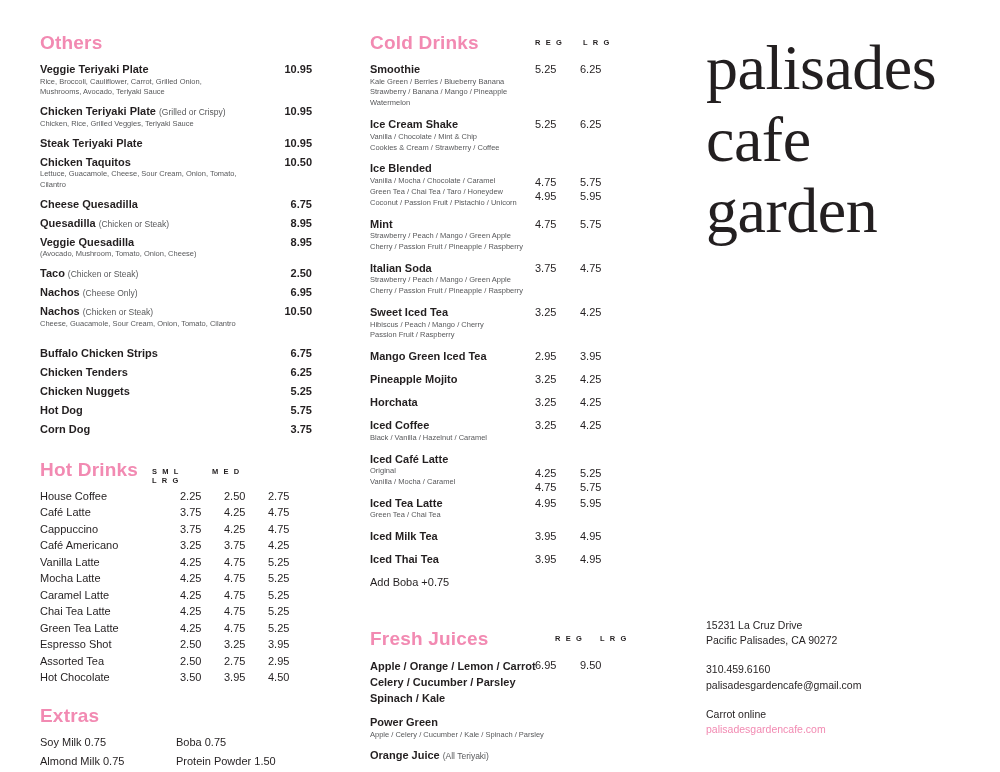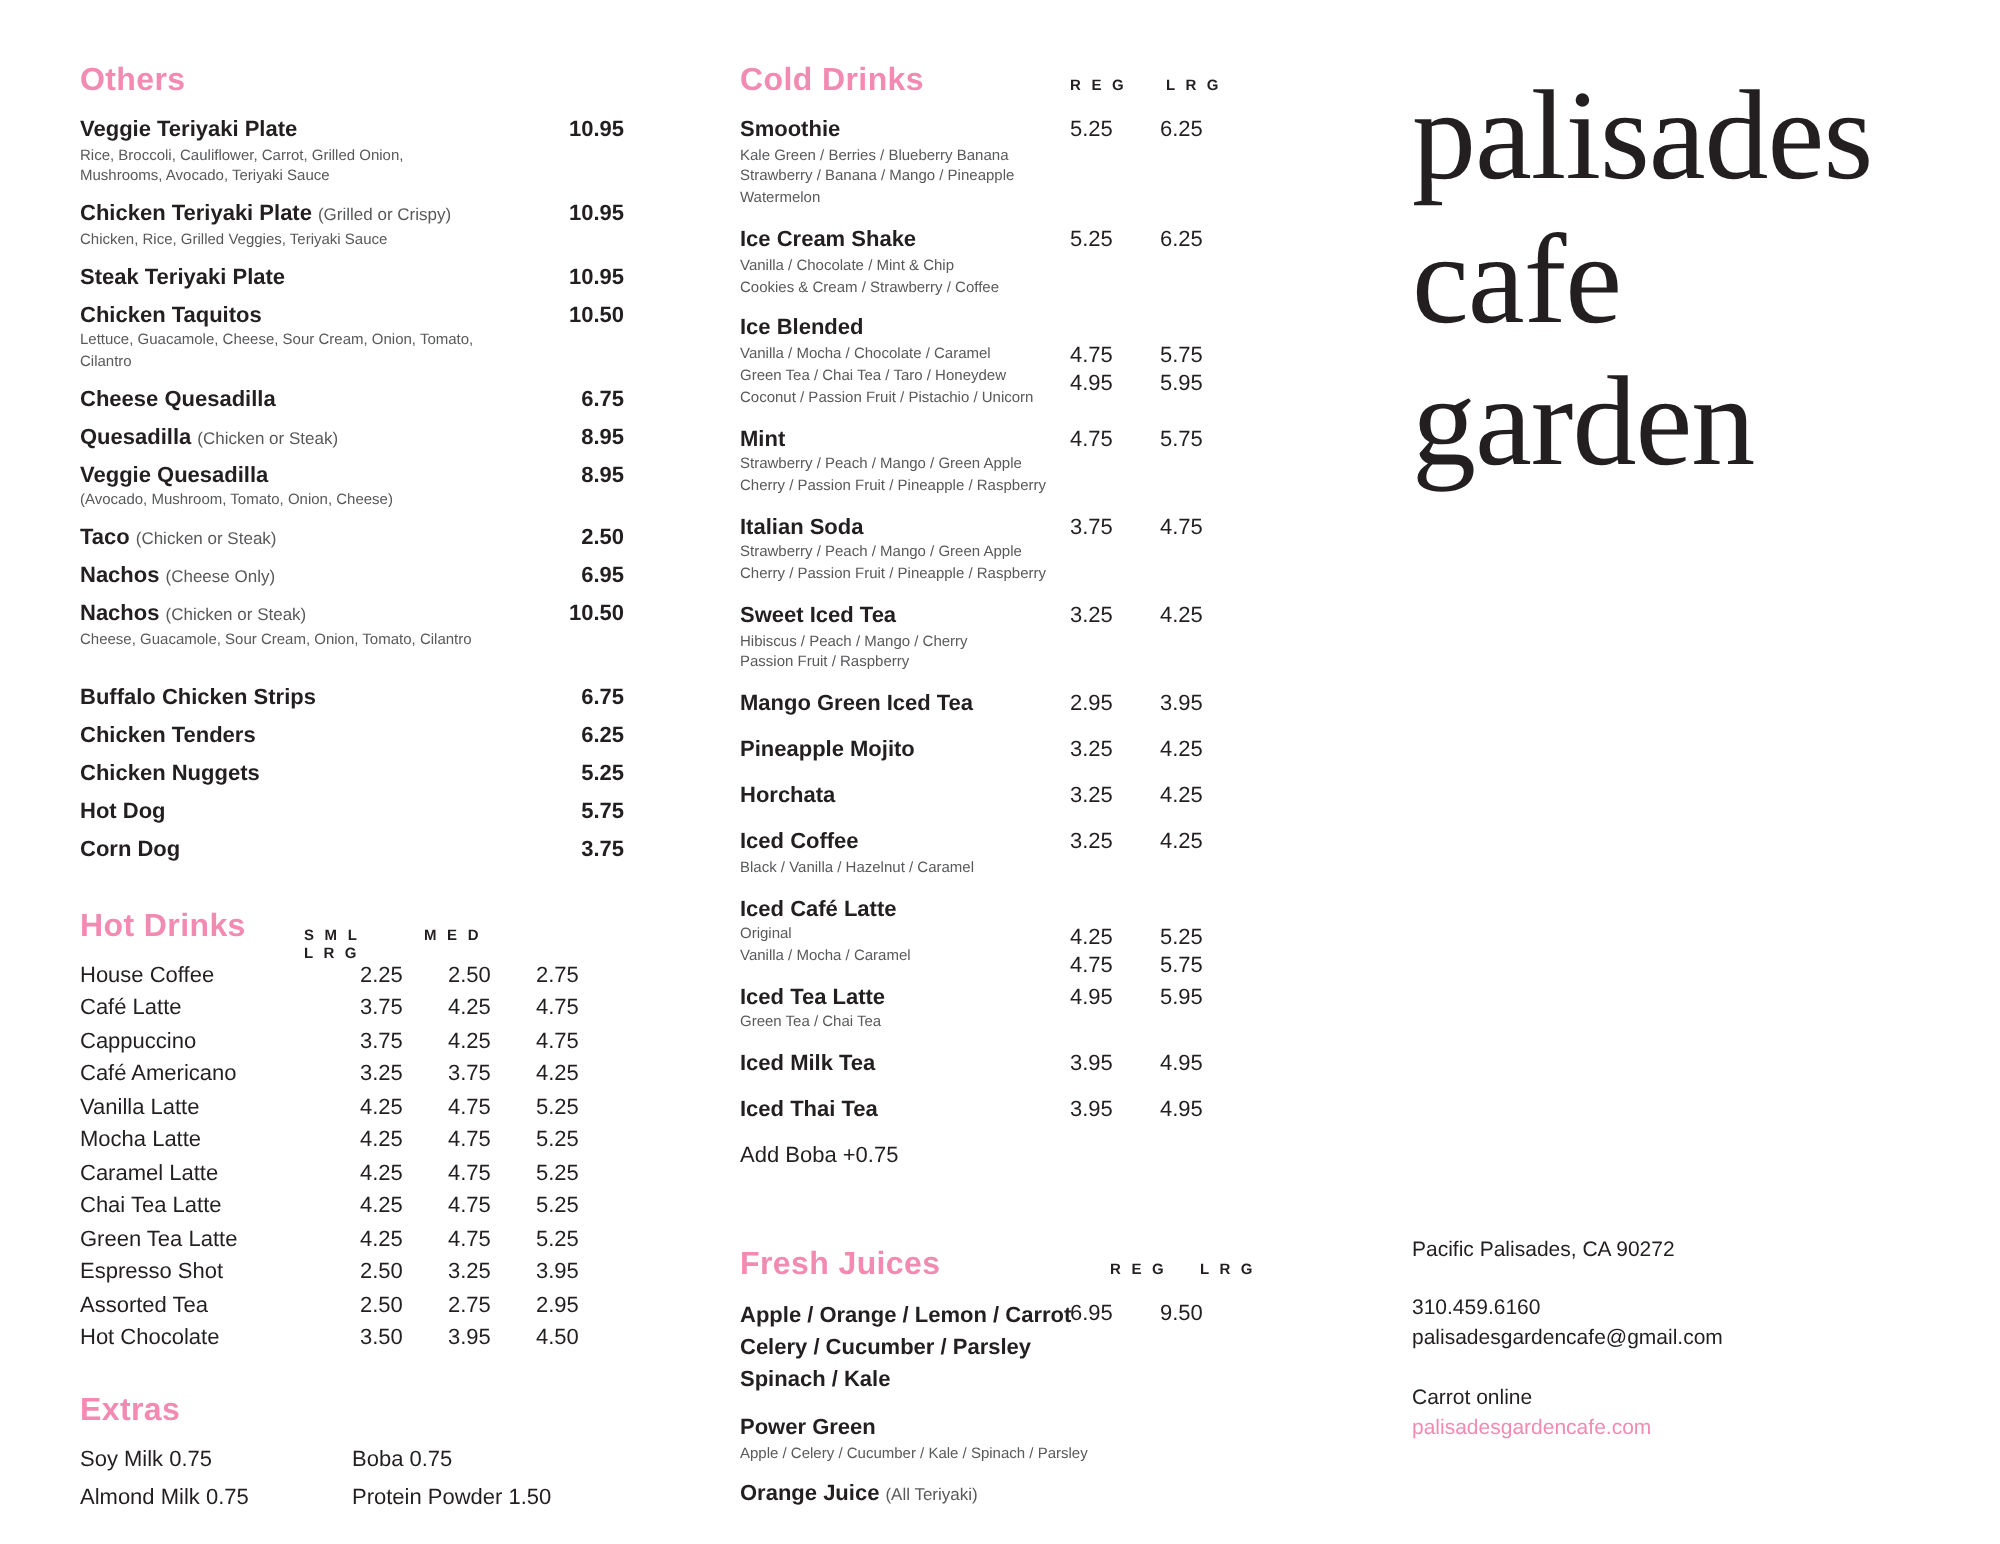--- a/index.html
+++ b/index.html
@@ -36,21 +36,21 @@
   }
   .col-right {
     position: absolute;
     left: 706px;
     top: 32px;
     width: 260px;
   }
 
   
   .section-head {
-    font-size: 16px;
+    font-size: 19px;
     font-weight: bold;
     color: #f28ab2;
     letter-spacing: 0.2px;
     margin: 0 0 9px 0;
   }
   .section-head.pad-top { margin-top: 22px; }
 
   .head-row {
     position: relative;
     margin-bottom: 9px;
@@ -638,20 +638,21 @@
   <div class="col-right">
     <div class="logo">
       <div>palisades</div>
       <div>cafe</div>
       <div>garden</div>
     </div>
   </div>
 
   <div class="contact">
     <div class="blk">
+      <div>15231 La Cruz Drive</div>
       <div>Pacific Palisades, CA 90272</div>
     </div>
     <div class="blk">
       <div>310.459.6160</div>
       <div>palisadesgardencafe@gmail.com</div>
     </div>
     <div>
       <div>Carrot online</div>
       <div class="link">palisadesgardencafe.com</div>
     </div>

